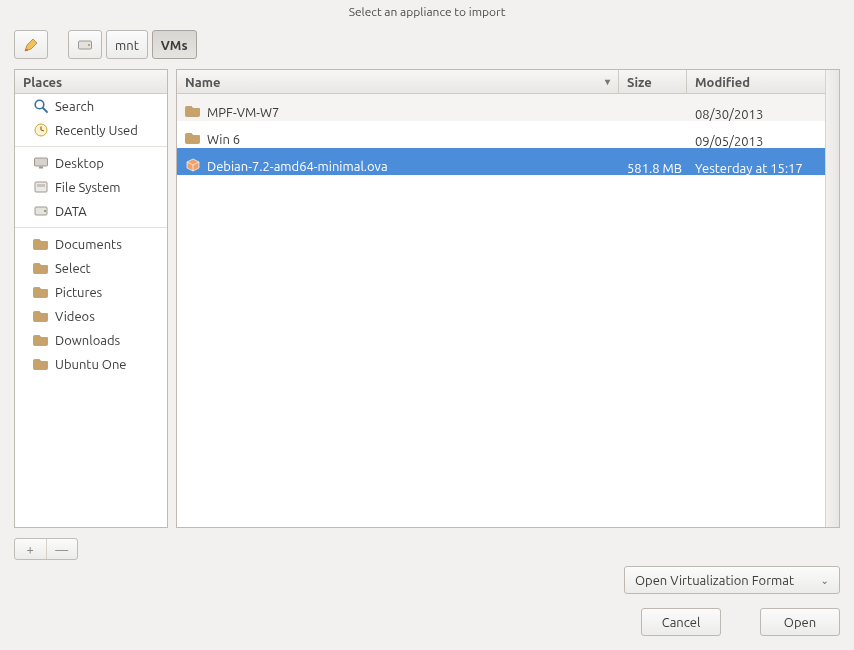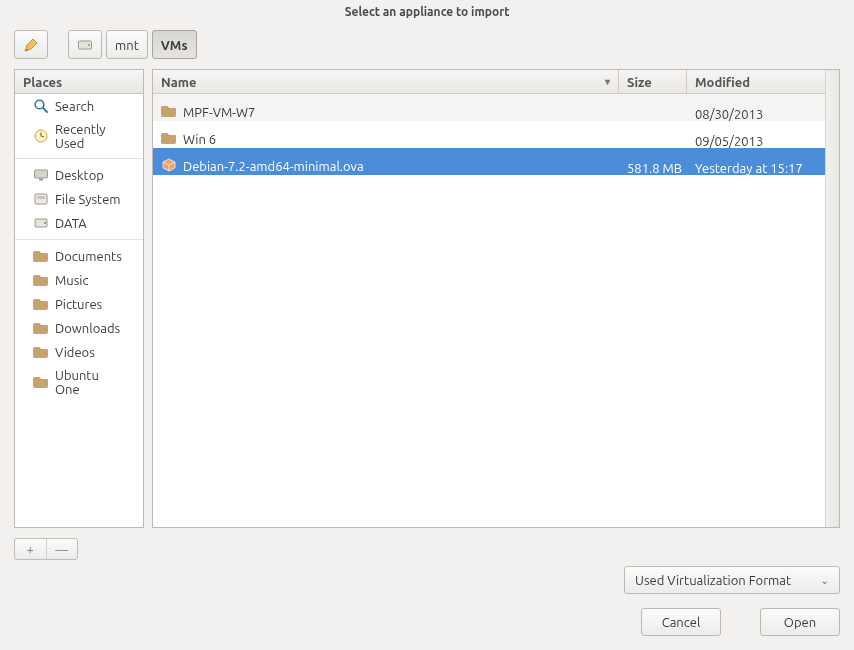--- a/index.html
+++ b/index.html
@@ -17,21 +17,21 @@
     width: 854px;
     height: 650px;
     display: flex;
     flex-direction: column;
     position: relative;
   }
   .titlebar {
     height: 24px;
     line-height: 24px;
     text-align: center;
-    font-weight: bold;
+    font-weight: normal;
     font-size: 12px;
     color: #4b4b4b;
     background: #f2f1f0;
   }
   .toolbar {
     padding: 6px 14px 4px 14px;
     display: flex;
     align-items: center;
     gap: 4px;
   }
@@ -59,21 +59,21 @@
 
   .content {
     flex: 1;
     padding: 6px 14px 6px 14px;
     display: flex;
     gap: 8px;
     min-height: 0;
   }
 
   .places-panel {
-    width: 130px;
+    width: 154px;
     display: flex;
     flex-direction: column;
     border: 1px solid #bfbab3;
     background: #fff;
   }
   .panel-header {
     height: 24px;
     padding: 0 8px;
     font-weight: bold;
     color: #555;
@@ -311,45 +311,45 @@
               </svg>
             </span>
             <span>Documents</span>
           </div>
           <div class="place-item">
             <span class="place-icon">
               <svg width="16" height="16" viewBox="0 0 16 16">
                 <path class="folder-svg" d="M1.5 3.5h5l1.5 2h6.5v7a1 1 0 0 1-1 1h-12a1 1 0 0 1-1-1v-8a1 1 0 0 1 1-1z"></path>
               </svg>
             </span>
-            <span>Music</span>
+            <span>Select</span>
           </div>
           <div class="place-item">
             <span class="place-icon">
               <svg width="16" height="16" viewBox="0 0 16 16">
                 <path class="folder-svg" d="M1.5 3.5h5l1.5 2h6.5v7a1 1 0 0 1-1 1h-12a1 1 0 0 1-1-1v-8a1 1 0 0 1 1-1z"></path>
               </svg>
             </span>
             <span>Pictures</span>
           </div>
           <div class="place-item">
             <span class="place-icon">
               <svg width="16" height="16" viewBox="0 0 16 16">
                 <path class="folder-svg" d="M1.5 3.5h5l1.5 2h6.5v7a1 1 0 0 1-1 1h-12a1 1 0 0 1-1-1v-8a1 1 0 0 1 1-1z"></path>
               </svg>
             </span>
+            <span>Videos</span>
+          </div>
+          <div class="place-item">
+            <span class="place-icon">
+              <svg width="16" height="16" viewBox="0 0 16 16">
+                <path class="folder-svg" d="M1.5 3.5h5l1.5 2h6.5v7a1 1 0 0 1-1 1h-12a1 1 0 0 1-1-1v-8a1 1 0 0 1 1-1z"></path>
+              </svg>
+            </span>
             <span>Downloads</span>
-          </div>
-          <div class="place-item">
-            <span class="place-icon">
-              <svg width="16" height="16" viewBox="0 0 16 16">
-                <path class="folder-svg" d="M1.5 3.5h5l1.5 2h6.5v7a1 1 0 0 1-1 1h-12a1 1 0 0 1-1-1v-8a1 1 0 0 1 1-1z"></path>
-              </svg>
-            </span>
-            <span>Videos</span>
           </div>
           <div class="place-item">
             <span class="place-icon">
               <svg width="16" height="16" viewBox="0 0 16 16">
                 <path class="folder-svg" d="M1.5 3.5h5l1.5 2h6.5v7a1 1 0 0 1-1 1h-12a1 1 0 0 1-1-1v-8a1 1 0 0 1 1-1z"></path>
               </svg>
             </span>
             <span>Ubuntu One</span>
           </div>
         </div>
@@ -411,21 +411,21 @@
 
   <div class="add-remove-bar">
     <div class="ar-group">
       <div class="ar-btn">+</div>
       <div class="ar-btn">—</div>
     </div>
   </div>
 
   <div class="filter-row">
     <div class="filter-combo">
-      <span>Used Virtualization Format</span>
+      <span>Open Virtualization Format</span>
       <span class="chev">⌄</span>
     </div>
   </div>
 
   <div class="action-row">
     <div class="dialog-btn">Cancel</div>
     <div class="dialog-btn">Open</div>
   </div>
 
 </div>

